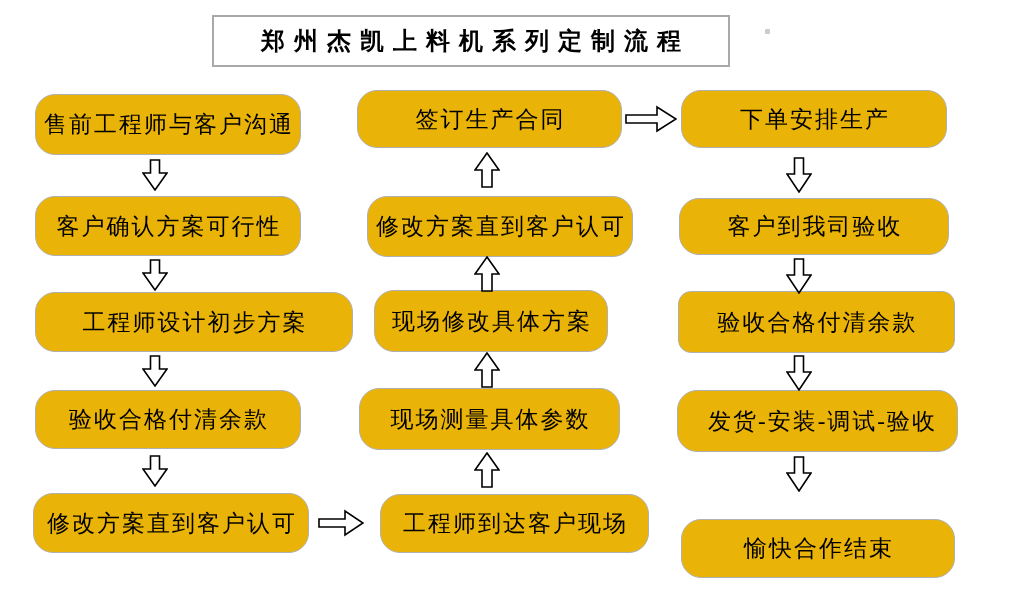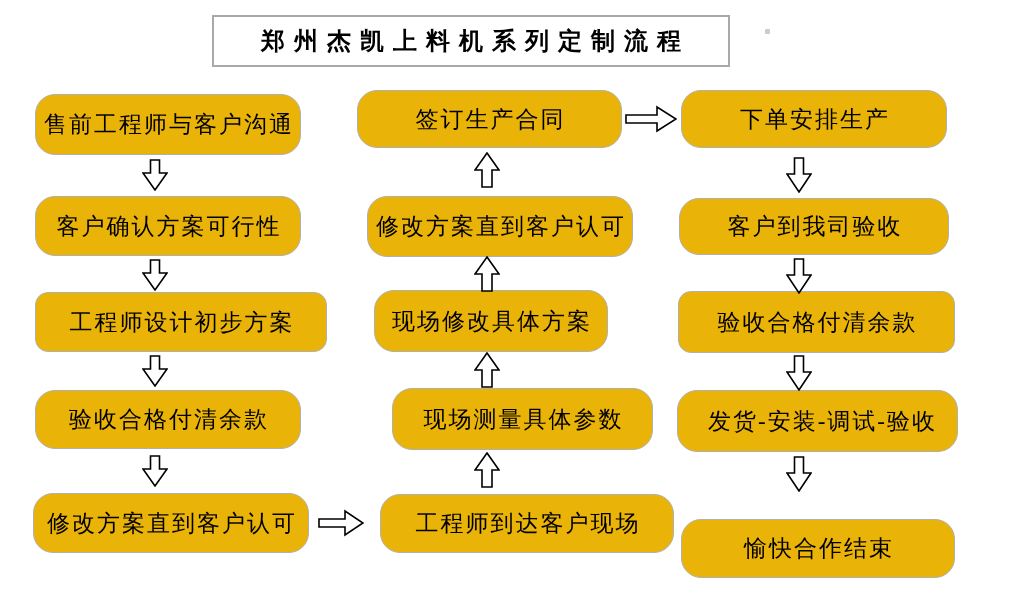--- a/index.html
+++ b/index.html
@@ -45,21 +45,21 @@
 </head>
 <body>
 
 <div id="canvas">
 
   <div class="title-box">郑州杰凯上料机系列定制流程</div>
   <div class="dot"></div>
 
   <div class="flow-box" style="left:35px;top:94px;width:266px;height:61px;">售前工程师与客户沟通</div>
   <div class="flow-box" style="left:35px;top:196px;width:266px;height:60px;">客户确认方案可行性</div>
-  <div class="flow-box" style="left:35px;top:292px;width:292px;height:60px;border-radius:13px;">工程师设计初步方案</div>
+  <div class="flow-box" style="left:35px;top:292px;width:318px;height:60px;">工程师设计初步方案</div>
   <div class="flow-box" style="left:35px;top:390px;width:266px;height:59px;">验收合格付清余款</div>
   <div class="flow-box" style="left:33px;top:493px;width:276px;height:60px;">修改方案直到客户认可</div>
 
   <div class="arrow" style="left:142px;top:159px;">
     <svg width="26" height="32" viewBox="0 0 26 32">
         <polygon points="8.5,1 17.5,1 17.5,14 25,14 13,31 1,14 8.5,14" fill="#ffffff" stroke="#000000" stroke-width="1.6"></polygon>
       </svg>
   </div>
   <div class="arrow" style="left:142px;top:259px;">
     <svg width="26" height="32" viewBox="0 0 26 32">
@@ -73,22 +73,22 @@
   </div>
   <div class="arrow" style="left:142px;top:455px;">
     <svg width="26" height="32" viewBox="0 0 26 32">
         <polygon points="8.5,1 17.5,1 17.5,14 25,14 13,31 1,14 8.5,14" fill="#ffffff" stroke="#000000" stroke-width="1.6"></polygon>
       </svg>
   </div>
 
   <div class="flow-box" style="left:357px;top:90px;width:265px;height:58px;">签订生产合同</div>
   <div class="flow-box" style="left:367px;top:196px;width:266px;height:61px;">修改方案直到客户认可</div>
   <div class="flow-box" style="left:374px;top:290px;width:234px;height:62px;">现场修改具体方案</div>
-  <div class="flow-box" style="left:392px;top:388px;width:261px;height:62px;">现场测量具体参数</div>
-  <div class="flow-box" style="left:380px;top:494px;width:294px;height:59px;">工程师到达客户现场</div>
+  <div class="flow-box" style="left:359px;top:388px;width:261px;height:62px;">现场测量具体参数</div>
+  <div class="flow-box" style="left:380px;top:494px;width:269px;height:59px;">工程师到达客户现场</div>
 
   <div class="arrow" style="left:474px;top:152px;">
     <svg width="26" height="36" viewBox="0 0 26 36">
         <polygon points="13,1 25,18 18,18 18,35 8,35 8,18 1,18" fill="#ffffff" stroke="#000000" stroke-width="1.6"></polygon>
       </svg>
   </div>
   <div class="arrow" style="left:474px;top:256px;">
     <svg width="26" height="36" viewBox="0 0 26 36">
         <polygon points="13,1 25,18 18,18 18,35 8,35 8,18 1,18" fill="#ffffff" stroke="#000000" stroke-width="1.6"></polygon>
       </svg>

